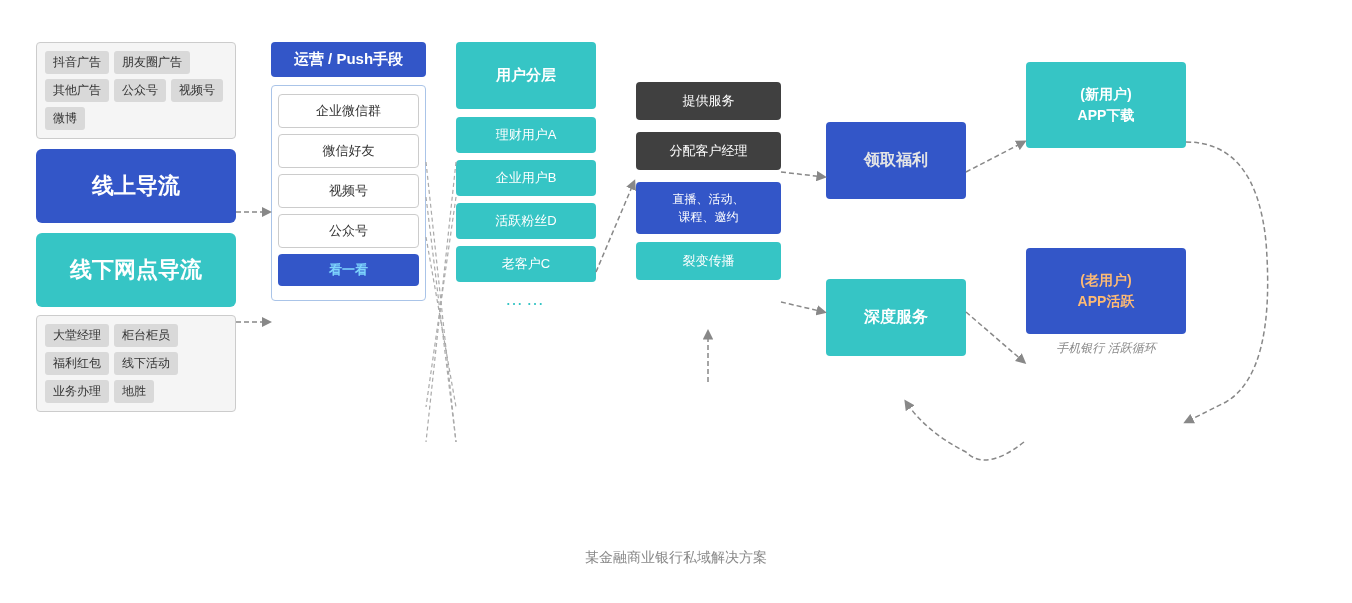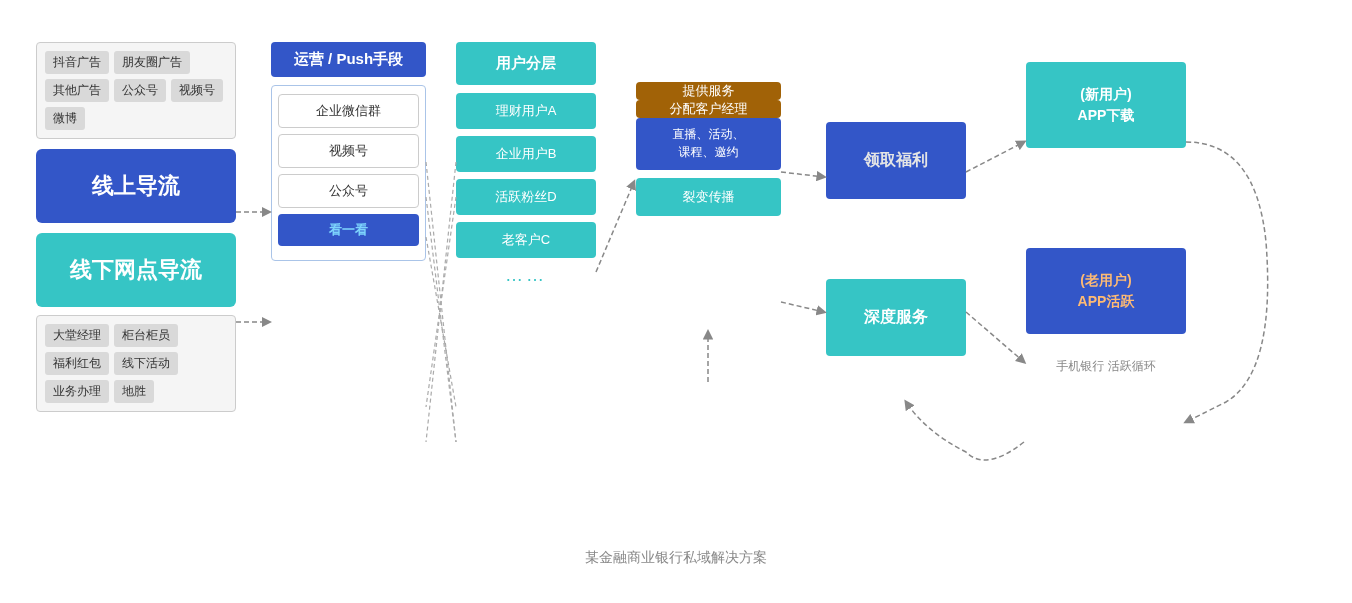--- a/index.html
+++ b/index.html
@@ -120,21 +120,21 @@
     .col3 {
       position: absolute;
       left: 430px;
       top: 20px;
       width: 140px;
     }
     .col3-header {
       background: #36c5c5;
       color: #fff;
       text-align: center;
-      padding: 12px 5px;
+      padding: 24px 5px;
       font-size: 15px;
       font-weight: bold;
       border-radius: 4px;
       margin-bottom: 8px;
     }
     .seg-item {
       background: #36c5c5;
       color: #fff;
       border-radius: 4px;
       text-align: center;
@@ -150,38 +150,37 @@
     }
 
     
     .col4 {
       position: absolute;
       left: 610px;
       top: 60px;
       width: 145px;
     }
     .svc-item-blue {
-      background: #a16207;
-      color: #fff;
-      border-radius: 4px;
-      text-align: center;
-      padding: 0 4px;
-      font-size: 13px;
-      margin-bottom: 0;
+      background: #404040;
+      color: #fff;
+      border-radius: 4px;
+      text-align: center;
+      padding: 10px 4px;
+      font-size: 13px;
+      margin-bottom: 12px;
     }
     .svc-item-blue-sm {
       background: #3356c8;
       color: #fff;
       border-radius: 4px;
       text-align: center;
       padding: 8px 4px;
       font-size: 12px;
       line-height: 1.5;
       margin-bottom: 8px;
-      font-family: Liberation Mono, monospace;
     }
     .svc-item-cyan {
       background: #36c5c5;
       color: #fff;
       border-radius: 4px;
       text-align: center;
       padding: 10px 4px;
       font-size: 13px;
       margin-bottom: 8px;
     }
@@ -238,22 +237,23 @@
       text-align: center;
       padding: 22px 10px;
       font-size: 14px;
       font-weight: bold;
       line-height: 1.5;
     }
     .loop-label {
       text-align: center;
       color: #888;
       font-size: 12px;
-      margin-top: 23px;
+      margin-top: 5px;
       line-height: 1.5;
+      font-style: italic;
     }
 
     
     .arrows-overlay {
       position: absolute;
       top: 0;
       left: 0;
       width: 100%;
       height: 100%;
       pointer-events: none;
@@ -292,20 +292,21 @@
       <span class="tag">线下活动</span>
       <span class="tag">业务办理</span>
       <span class="tag">地胜</span>
     </div>
   </div>
 
   <div class="col2">
     <div class="col2-header">运营 / Push手段</div>
     <div class="col2-border">
       <div class="op-item">企业微信群</div>
+      <div class="op-item">微信好友</div>
       <div class="op-item">视频号</div>
       <div class="op-item">公众号</div>
       <div class="op-item-highlight">看一看</div>
     </div>
   </div>
 
   <div class="col3">
     <div class="col3-header">用户分层</div>
     <div class="seg-item">理财用户A</div>
     <div class="seg-item">企业用户B</div>

